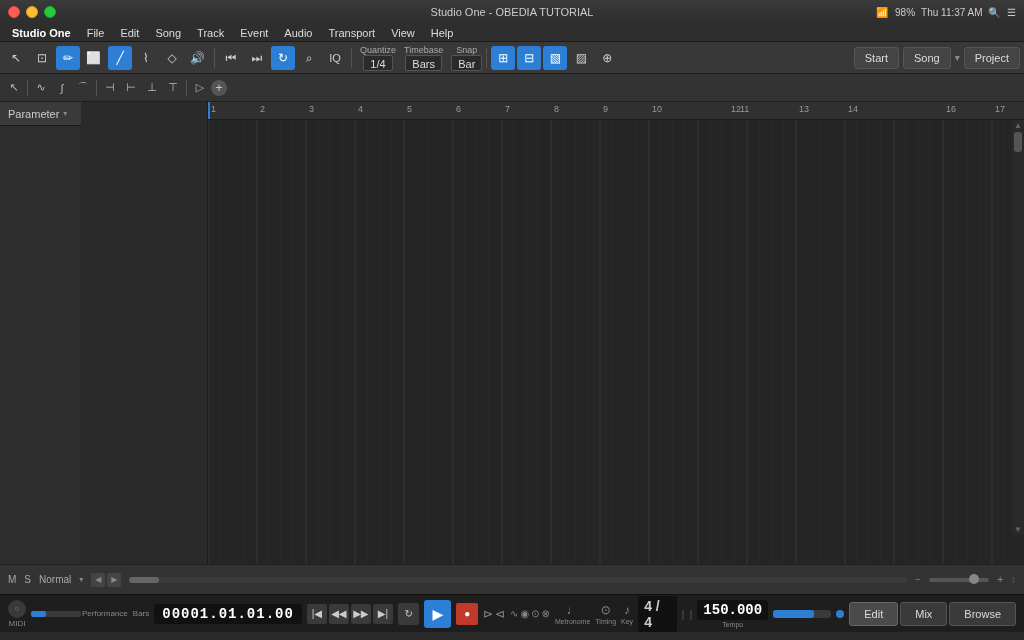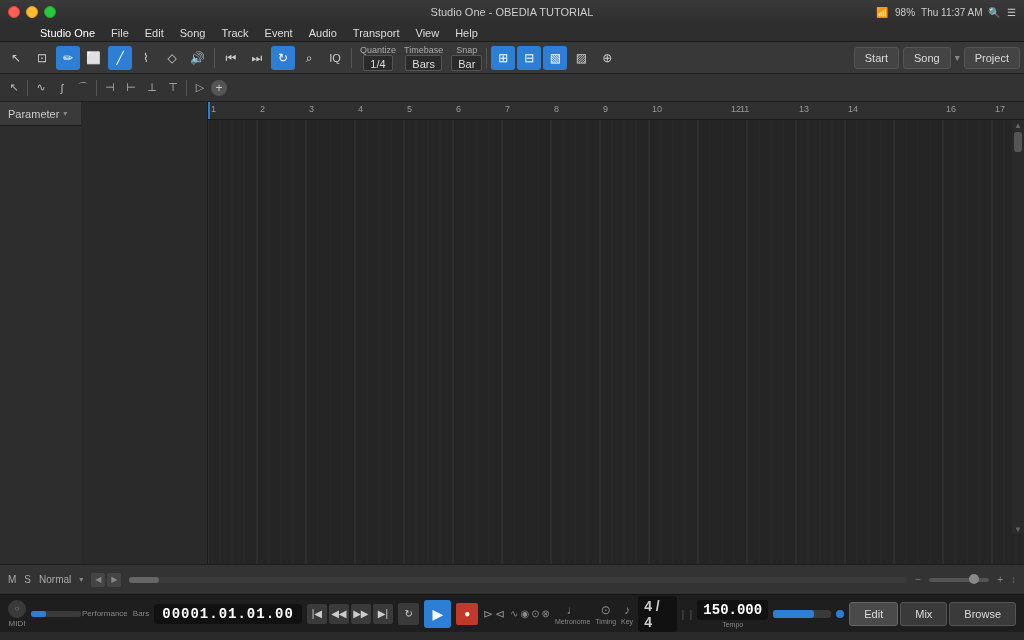--- a/index.html
+++ b/index.html
@@ -75,23 +75,22 @@
     .menu-item {
       padding: 0 8px;
       height: 18px;
       line-height: 18px;
       font-size: 11px;
       color: #ddd;
       cursor: pointer;
       white-space: nowrap;
     }
     .menu-studio-one {
-      font-weight: 400;
+      font-weight: 700;
       color: #fff;
-      margin-left: 28px;
     }
 
     
     #toolbar {
       width: 100%;
       height: 32px;
       background: #383838;
       display: flex;
       align-items: center;
       padding: 0 4px;

